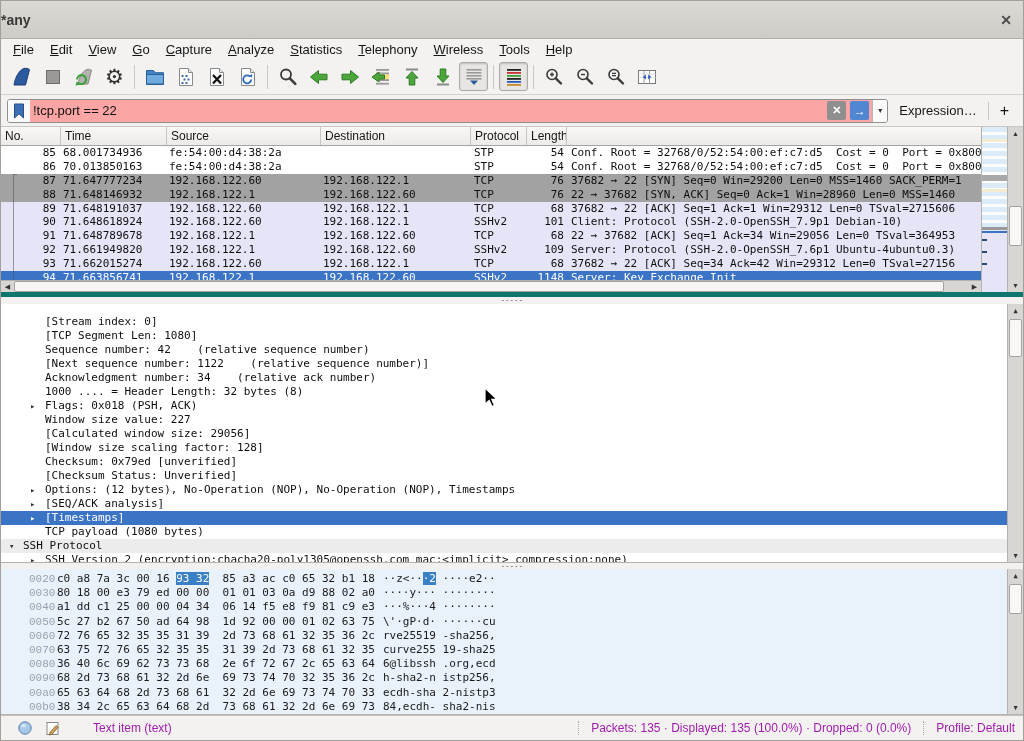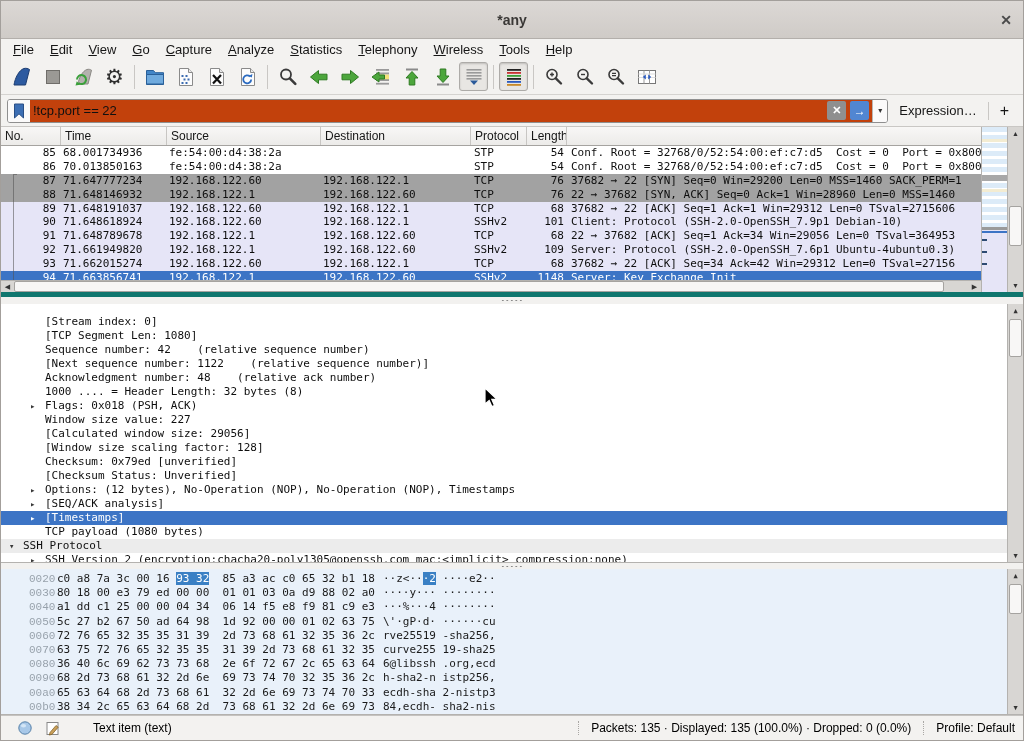--- a/index.html
+++ b/index.html
@@ -1,41 +1,41 @@
 <!DOCTYPE html>
 <html><head>
 <meta charset="utf-8">
 <style>
   * { box-sizing: border-box; margin: 0; padding: 0; }
   html,body { width:1024px; height:741px; overflow:hidden; }
   body { font-family:"Liberation Sans",sans-serif; background:#f2f1ef; }
   #window { width:1024px; height:741px; border:1px solid #a39f9b; display:flex; flex-direction:column; position:relative; background:#f2f1ef; }
 
   
-  .titlebar { height:38px; flex:none; background:linear-gradient(#dcd8d5,#cfcbc7); border-bottom:1px solid #b3afab; position:relative; display:flex; align-items:center; justify-content:center; }
+  .titlebar { height:38px; flex:none; background:linear-gradient(#dcd8d5,#cfcbc7); border-bottom:1px solid #b3afab; position:relative; display:flex; align-items:center; }
   .title { font-size:14px; font-weight:bold; color:#3a3836; }
   .close-btn { position:absolute; right:11px; top:50%; transform:translateY(-50%); font-size:14px; font-weight:bold; color:#4a4a4a; cursor:default; }
 
   
   .menubar { height:20px; flex:none; background:#f3f2f0; display:flex; align-items:center; padding-left:4px; font-size:13px; color:#161616; }
   .menu-item { display:block; padding:1px 8px; }
   .menu-item::first-letter { text-decoration:underline; }
 
   
   .toolbar { height:36px; flex:none; background:#f3f2f0; border-bottom:1px solid #d5d3d0; display:flex; align-items:center; padding:0 5px; }
   .tbtn { width:29px; height:29px; flex:none; display:flex; align-items:center; justify-content:center; margin:0 1px; border:1px solid transparent; border-radius:3px; }
   .tbtn.pressed { background:#e8e6e3; border:1px solid #adaba8; box-shadow:inset 0 1px 2px rgba(0,0,0,.18); }
   .tsep { width:1px; height:24px; background:#c9c7c4; margin:0 4px; flex:none; }
   .glyph-gear { font-size:21px; line-height:21px; color:#2f2f2f; }
 
   
   .filterbar { height:32px; flex:none; background:#f3f2f0; border-bottom:1px solid #c9c7c4; display:flex; align-items:center; padding:0 6px; gap:7px; }
   .filter-frame { flex:1; height:24px; border:1px solid #8f8f8f; border-radius:3px; background:#fff; display:flex; align-items:stretch; overflow:hidden; }
   .bookmark-box { width:22px; display:flex; align-items:center; justify-content:center; background:#fbfafa; }
-  .filter-green { flex:1; background:#c2410c; display:flex; align-items:center; gap:4px; padding:0 3px; }
+  .filter-green { flex:1; background:#fca5a5; display:flex; align-items:center; gap:4px; padding:0 3px; }
   .filter-input { flex:1; background:transparent; border:none; outline:none; font:13px "Liberation Sans",sans-serif; color:#101010; }
   .btn-clear { width:19px; height:19px; flex:none; background:#8f8f8f; border-radius:2px; color:#fff; font-size:11px; font-weight:bold; display:flex; align-items:center; justify-content:center; }
   .btn-apply { width:19px; height:19px; flex:none; background:#5186d2; border-radius:2px; color:#fff; font-size:12px; font-weight:bold; display:flex; align-items:center; justify-content:center; }
   .btn-caret { width:15px; flex:none; background:#fbfafa; border-left:1px solid #b9b7b4; display:flex; align-items:center; justify-content:center; font-size:8px; color:#333; }
   .expr-label { font-size:13px; color:#161616; padding:0 4px; }
   .fvsep { width:1px; height:18px; background:#c9c7c4; }
   .btn-add { font-size:16px; color:#161616; padding:0 8px 0 4px; }
 
   
   .packet-list { height:170px; flex:none; background:#fff; display:flex; border-bottom:5px solid #0f766e; }
@@ -99,21 +99,21 @@
   .hexpane { height:146px; flex:none; background:#e9f1fa; border-bottom:1px solid #b4b2af; overflow:hidden; position:relative; font:11px "DejaVu Sans Mono",monospace; padding-top:3px; }
   .hrow { height:14.2px; line-height:14.2px; position:relative; white-space:pre; color:#1a1a1a; }
   .hoff { position:absolute; left:28px; color:#98a2ac;font-family:Liberation Mono, monospace; }
   .hbytes { position:absolute; left:56px; }
   .hascii { position:absolute; left:382px; }
   .hsel { background:#3a80c4; color:#fff; }
   .hx-vscroll { position:absolute; top:0; right:0; bottom:0; width:16px; background:#d8d6d3; border-left:1px solid #b4b2af; }
   .hx-vscroll .vs-thumb { top:15px; height:30px; }
 
   
-  .statusbar { flex:1; background:#f3f2f0; border-top:1px solid #c5c3c0; display:flex; align-items:center; font-size:12px; color:#000000; padding:0 8px 0 16px; gap:12px; }
+  .statusbar { flex:1; background:#f3f2f0; border-top:1px solid #c5c3c0; display:flex; align-items:center; font-size:12px; color:#a21caf; padding:0 8px 0 16px; gap:12px; }
   .sb-spacer { flex:1; }
   .sb-sep { width:1px; height:14px; border-left:1px dotted #a9a7a4; }
   .sb-text { white-space:pre; }
 
   
   .mouse-cursor { position:absolute; left:483px; top:386px; z-index:50; pointer-events:none; }
 </style>
 </head>
 <body>
 
@@ -444,21 +444,21 @@
   <div class="splitter sp1">
       <div class="sp-dots"></div>
     </div>
 
   <div class="details">
     <div class="drows">
       <div class="drow"><span class="arr"></span><span class="dtxt">[Stream index: 0]</span></div>
       <div class="drow"><span class="arr"></span><span class="dtxt">[TCP Segment Len: 1080]</span></div>
       <div class="drow"><span class="arr"></span><span class="dtxt">Sequence number: 42    (relative sequence number)</span></div>
       <div class="drow"><span class="arr"></span><span class="dtxt">[Next sequence number: 1122    (relative sequence number)]</span></div>
-      <div class="drow"><span class="arr"></span><span class="dtxt">Acknowledgment number: 48    (relative ack number)</span></div>
+      <div class="drow"><span class="arr"></span><span class="dtxt">Acknowledgment number: 34    (relative ack number)</span></div>
       <div class="drow"><span class="arr"></span><span class="dtxt">1000 .... = Header Length: 32 bytes (8)</span></div>
       <div class="drow"><span class="arr">▸</span><span class="dtxt">Flags: 0x018 (PSH, ACK)</span></div>
       <div class="drow"><span class="arr"></span><span class="dtxt">Window size value: 227</span></div>
       <div class="drow"><span class="arr"></span><span class="dtxt">[Calculated window size: 29056]</span></div>
       <div class="drow"><span class="arr"></span><span class="dtxt">[Window size scaling factor: 128]</span></div>
       <div class="drow"><span class="arr"></span><span class="dtxt">Checksum: 0x79ed [unverified]</span></div>
       <div class="drow"><span class="arr"></span><span class="dtxt">[Checksum Status: Unverified]</span></div>
       <div class="drow"><span class="arr">▸</span><span class="dtxt">Options: (12 bytes), No-Operation (NOP), No-Operation (NOP), Timestamps</span></div>
       <div class="drow"><span class="arr">▸</span><span class="dtxt">[SEQ/ACK analysis]</span></div>
       <div class="drow sel"><span class="arr">▸</span><span class="dtxt">[Timestamps]</span></div>

